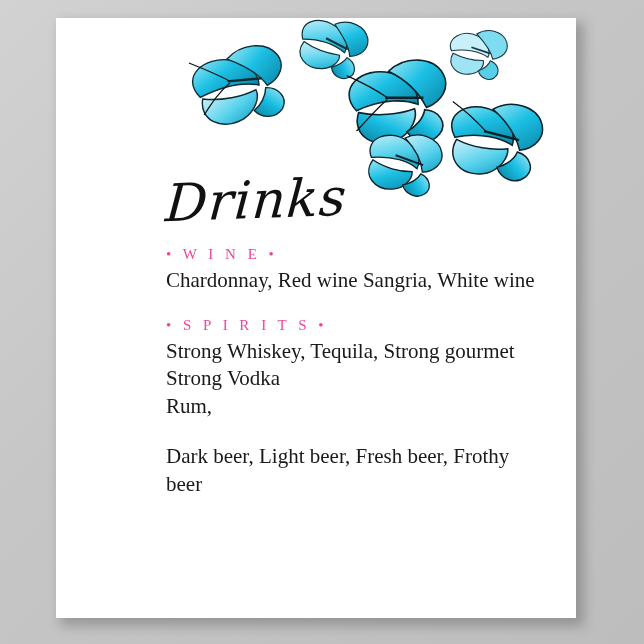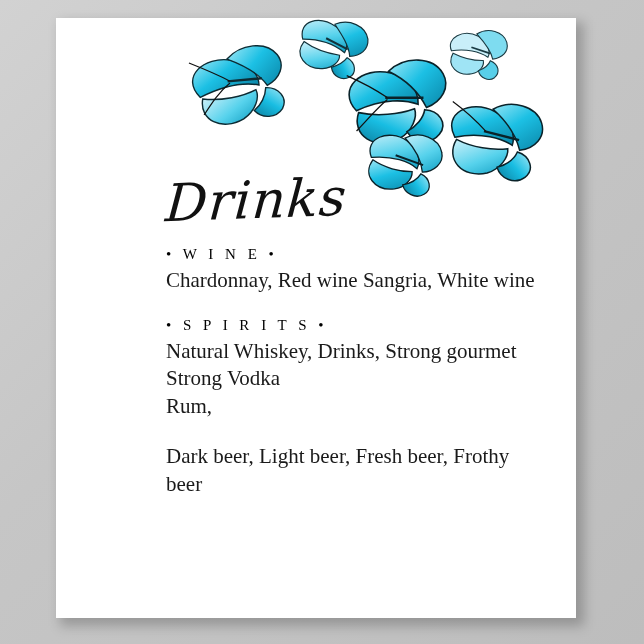--- a/index.html
+++ b/index.html
@@ -67,21 +67,21 @@
     top: 228px;
     width: 380px;
   }
   .section {
     margin-bottom: 22px;
   }
   .section-head {
     font-family: "Liberation Serif", serif;
     font-size: 15px;
     letter-spacing: 4px;
-    color: #000000;
+    color: #ec4899;
     margin-bottom: 4px;
     font-weight: 400;
   }
   .section-items {
     font-family: "Liberation Serif", serif;
     font-size: 21px;
     line-height: 1.32;
     color: #1a1a1a;
   }
   .section-items div {
@@ -179,21 +179,21 @@
       <div class="section">
         <div class="section-head">• W I N E •</div>
         <div class="section-items">
           <div>Chardonnay, Red wine Sangria, White wine</div>
         </div>
       </div>
 
       <div class="section">
         <div class="section-head">• S P I R I T S •</div>
         <div class="section-items">
-          <div>Natural Whiskey, Drinks, Strong gourmet</div>
+          <div>Strong Whiskey, Tequila, Strong gourmet</div>
           <div>Strong Vodka</div>
           <div>Rum,</div>
         </div>
       </div>
 
       <div class="section">
         <div class="section-items">
           <div>Dark beer, Light beer, Fresh beer, Frothy beer</div>
         </div>
       </div>

